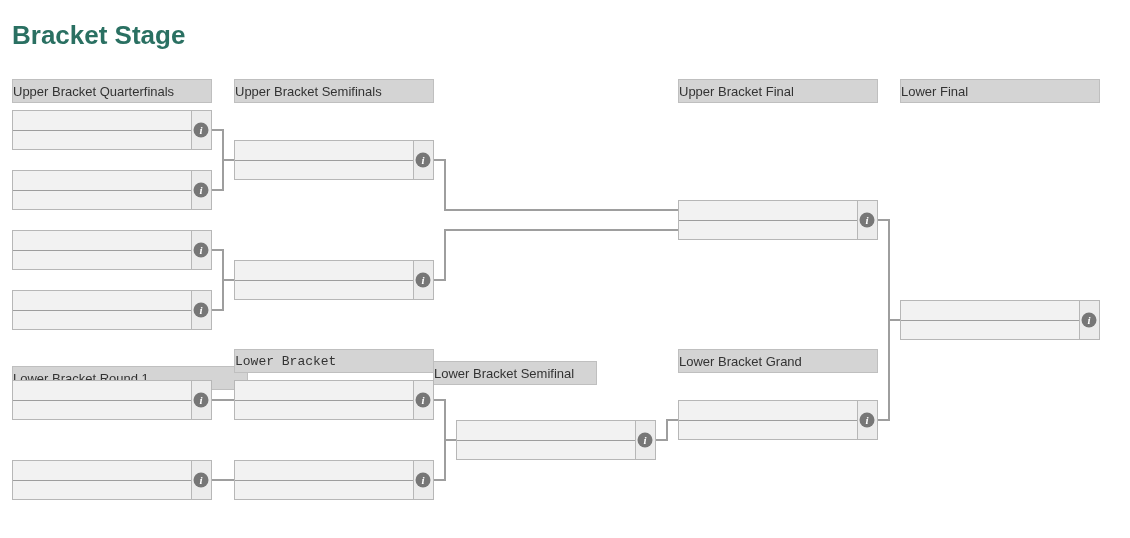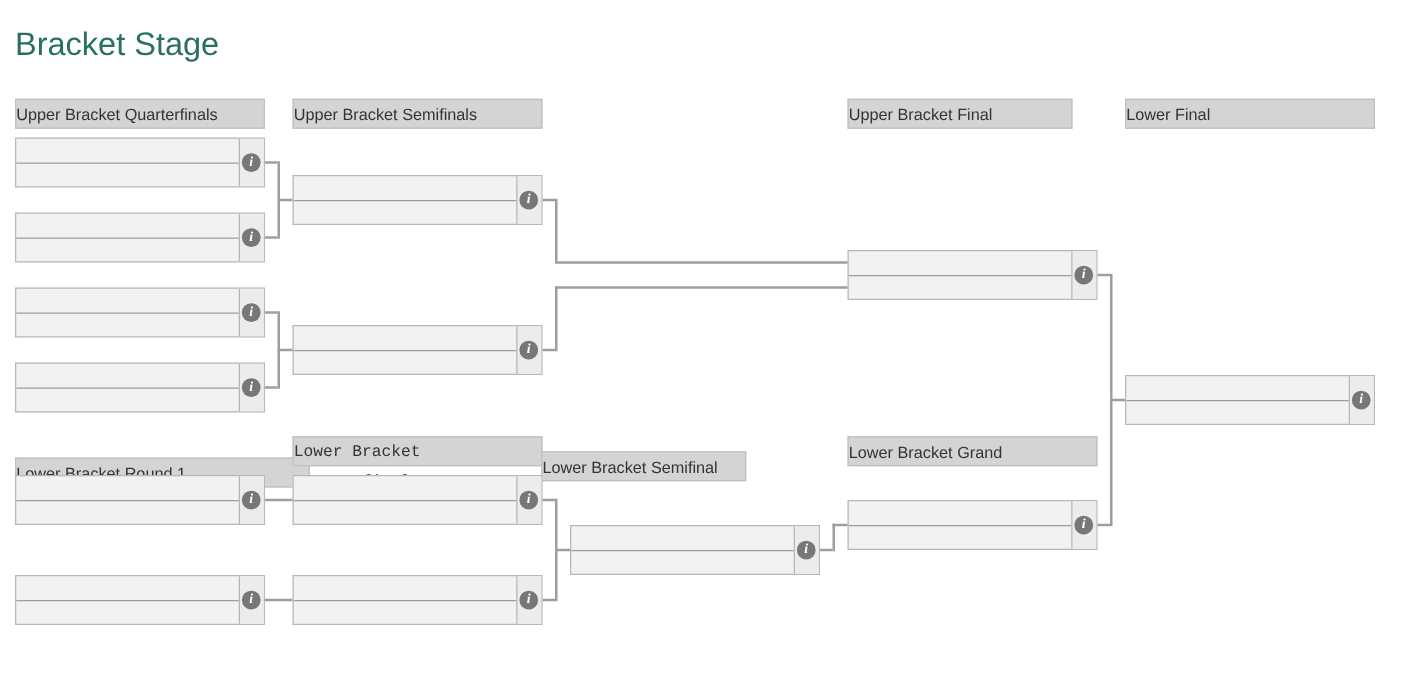--- a/index.html
+++ b/index.html
@@ -10,21 +10,21 @@
     width: 1130px;
     height: 538px;
     position: relative;
     overflow: hidden;
   }
   .title {
     position: absolute;
     left: 12px;
     top: 20px;
     font-size: 26px;
-    font-weight: 400;
+    font-weight: 700;
     color: #2a7062;
   }
   .header {
     position: absolute;
     height: 24px;
     line-height: 24px;
     text-align: left;
     font-size: 13px;
     color: #333;
     background: #d4d4d4;
@@ -79,21 +79,21 @@
   .hline { position: absolute; height: 2px; background: #9e9e9e; }
   .vline { position: absolute; width: 2px;  background: #9e9e9e; }
 </style>
 </head>
 <body>
 
 <div class="title">Bracket Stage</div>
 
 <div class="header" style="left:12px;  top:79px; width:200px;">Upper Bracket Quarterfinals</div>
 <div class="header" style="left:234px; top:79px; width:200px;">Upper Bracket Semifinals</div>
-<div class="header" style="left:678px; top:79px; width:180px;">Upper Bracket Final</div>
+<div class="header" style="left:678px; top:79px; width:200px;">Upper Bracket Final</div>
 <div class="header" style="left:900px; top:79px; width:200px;">Lower Final</div>
 
 <div class="header" style="left:12px;  top:349px; width:236px;margin-top:17px;">Lower Bracket Round 1</div>
 <div class="header" style="left:234px; top:349px; width:200px;font-family:Liberation Mono, monospace;">Lower Bracket Quarterfinals</div>
 <div class="header" style="left:433px; top:349px; width:164px;margin-top:12px;">Lower Bracket Semifinal</div>
 <div class="header" style="left:678px; top:349px; width:200px;">Lower Bracket Grand</div>
 
 <div class="match" style="left:12px; top:110px;">
   <div class="scorecol"></div>
   <div class="info">i</div>

